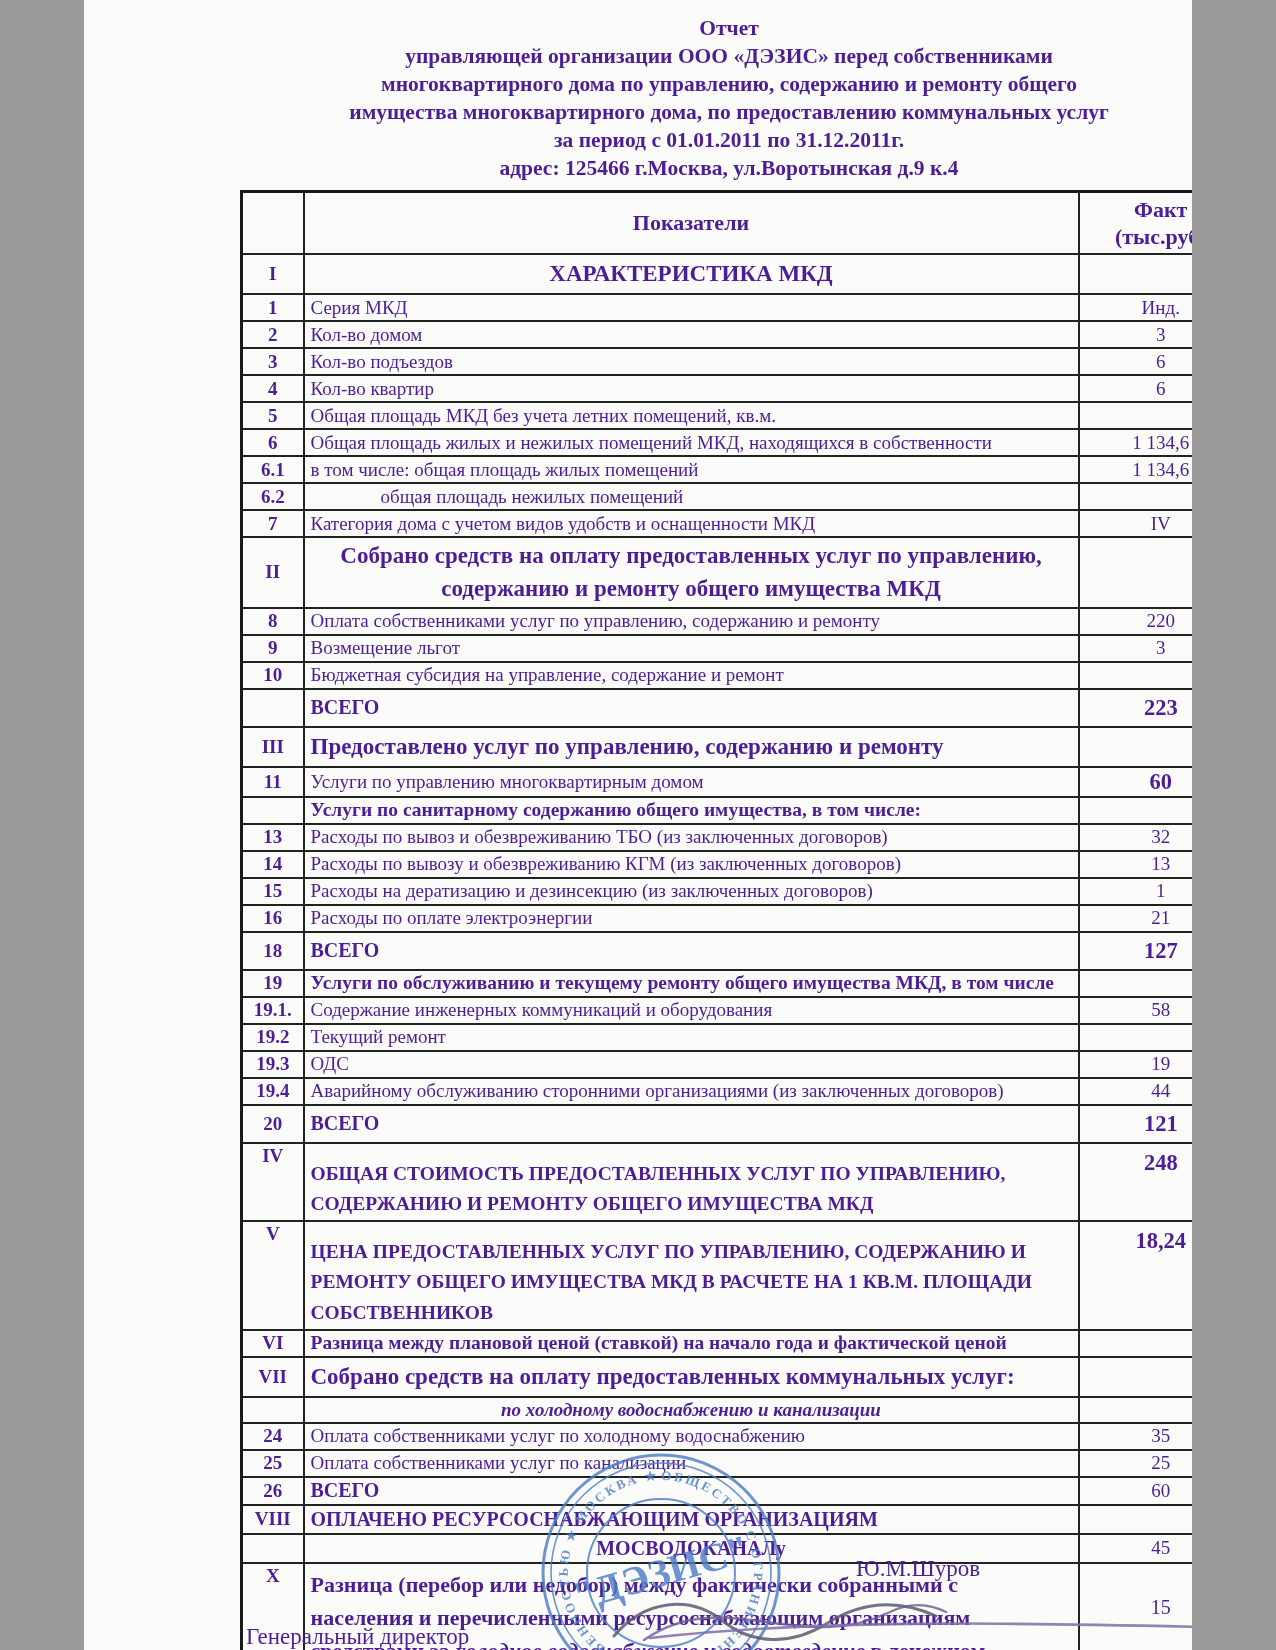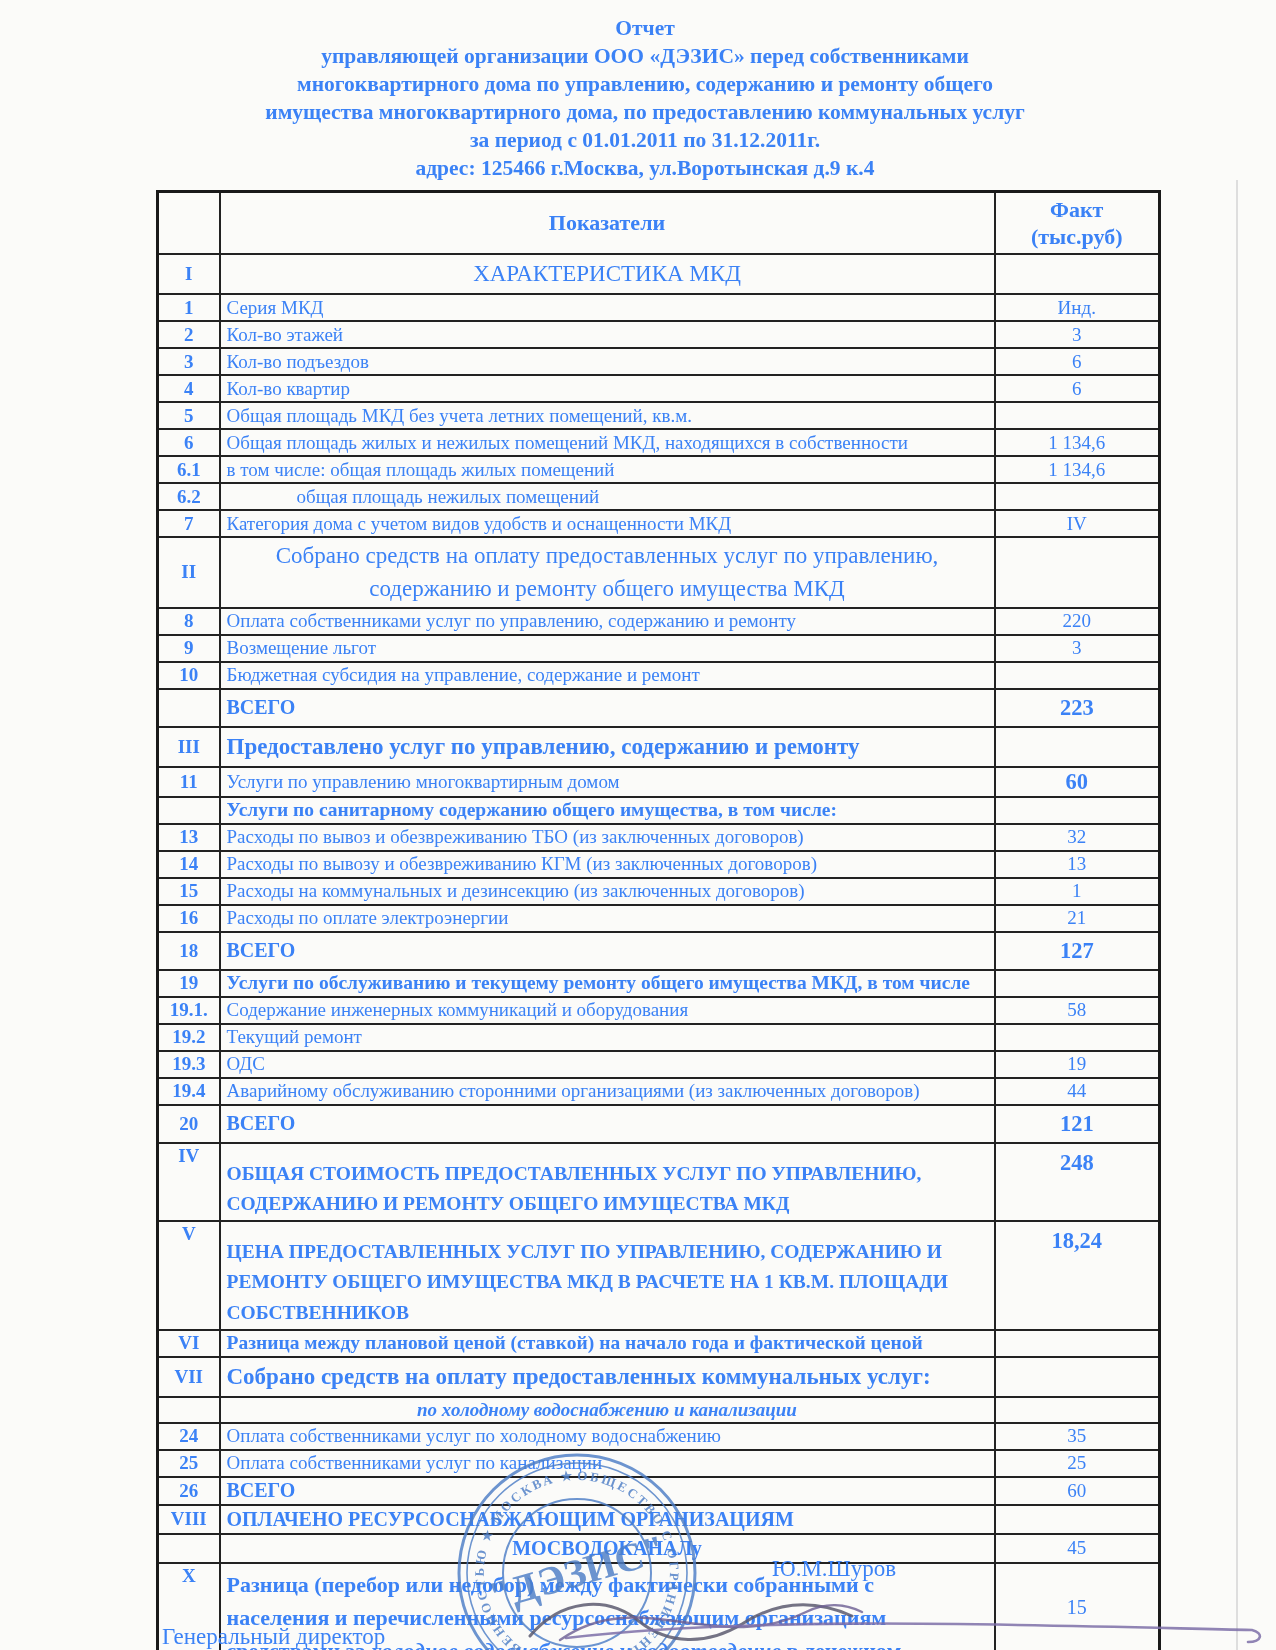--- a/index.html
+++ b/index.html
@@ -1,19 +1,19 @@
 <!DOCTYPE html>
 <html lang="ru"><head>
 <meta charset="utf-8">
 <style>
   html,body{margin:0;padding:0;background:#9a9a9a;}
   .page{
-    position:relative;width:1276px;height:1650px;margin:0 auto;
+    position:relative;width:1108px;height:1650px;margin:0 auto;
     background:#fbfbf9;overflow:hidden;
-    font-family:"Liberation Serif","DejaVu Serif",serif;color:#3b82f6;
+    font-family:"Liberation Serif","DejaVu Serif",serif;color:#4c1d95;
   }
   
   .scan-line{position:absolute;left:1236px;top:180px;width:2px;height:1470px;background:#dedede;}
 
   
   .title-block{position:absolute;left:140px;top:14px;width:1010px;text-align:center;}
   .title-block .tl{font-weight:bold;font-size:21.5px;line-height:28px;}
 
   
   .table-wrap{position:absolute;left:156px;top:190px;width:1004px;}
@@ -27,21 +27,21 @@
   .c-label{font-size:19px;text-align:left;}
   .c-val{text-align:center;font-size:19px;}
   .c-val.vb{font-weight:bold;font-size:22.5px;}
 
   tr.row-item td{height:23px;}
   tr.row-item-indent td{height:23px;}
   tr.row-item-indent .c-label{padding-left:76px;}
   tr.row-item-bold td{height:23px;}
   tr.row-item-bold .c-label{font-weight:bold;font-size:19.5px;}
   tr.row-section-center td{height:36px;}
-  tr.row-section-center .c-label{text-align:center;font-weight:normal;font-size:23px;line-height:1.45;border-radius:7px;}
+  tr.row-section-center .c-label{text-align:center;font-weight:bold;font-size:23px;line-height:1.45;border-radius:7px;}
   tr.row-section-left td{height:36px;}
   tr.row-section-left .c-label{font-weight:bold;font-size:23px;line-height:1.4;}
   tr.row-total td{height:34px;}
   tr.row-total .c-label{font-weight:bold;font-size:20px;}
   tr.row-total-sm td{height:24px;}
   tr.row-total-sm .c-label{font-weight:bold;font-size:20px;}
   tr.row-caps td{vertical-align:top;}
   tr.row-caps .c-label{font-weight:bold;font-size:19.5px;line-height:1.55;padding-top:15px;}
   tr.row-caps .c-val{padding-top:6px;}
   tr.row-caps-sm td{height:25px;}
@@ -101,21 +101,21 @@
             <td class="c-label">ХАРАКТЕРИСТИКА МКД</td>
             <td class="c-val"></td>
           </tr>
           <tr class="row-item">
             <td class="c-num">1</td>
             <td class="c-label">Серия МКД</td>
             <td class="c-val">Инд.</td>
           </tr>
           <tr class="row-item">
             <td class="c-num">2</td>
-            <td class="c-label">Кол-во этажей</td>
+            <td class="c-label">Кол-во домом</td>
             <td class="c-val">3</td>
           </tr>
           <tr class="row-item">
             <td class="c-num">3</td>
             <td class="c-label">Кол-во подъездов</td>
             <td class="c-val">6</td>
           </tr>
           <tr class="row-item">
             <td class="c-num">4</td>
             <td class="c-label">Кол-во квартир</td>
@@ -191,21 +191,21 @@
             <td class="c-label">Расходы по вывоз и обезвреживанию ТБО (из заключенных договоров)</td>
             <td class="c-val">32</td>
           </tr>
           <tr class="row-item">
             <td class="c-num">14</td>
             <td class="c-label">Расходы по вывозу и обезвреживанию КГМ (из заключенных договоров)</td>
             <td class="c-val">13</td>
           </tr>
           <tr class="row-item">
             <td class="c-num">15</td>
-            <td class="c-label">Расходы на  коммунальных и дезинсекцию (из заключенных договоров)</td>
+            <td class="c-label">Расходы на  дератизацию и дезинсекцию (из заключенных договоров)</td>
             <td class="c-val">1</td>
           </tr>
           <tr class="row-item">
             <td class="c-num">16</td>
             <td class="c-label">Расходы по оплате электроэнергии</td>
             <td class="c-val">21</td>
           </tr>
           <tr class="row-total">
             <td class="c-num">18</td>
             <td class="c-label">ВСЕГО</td>

